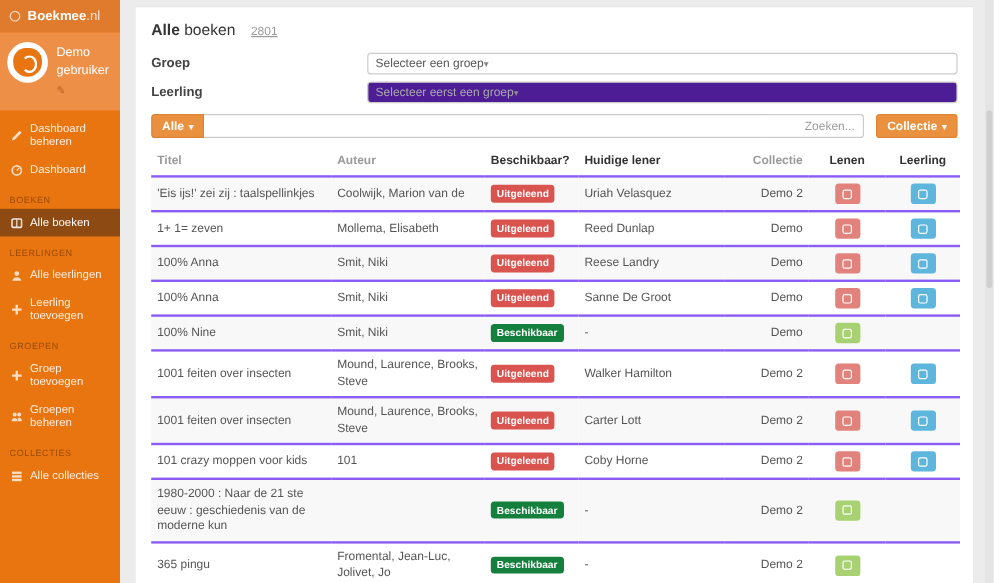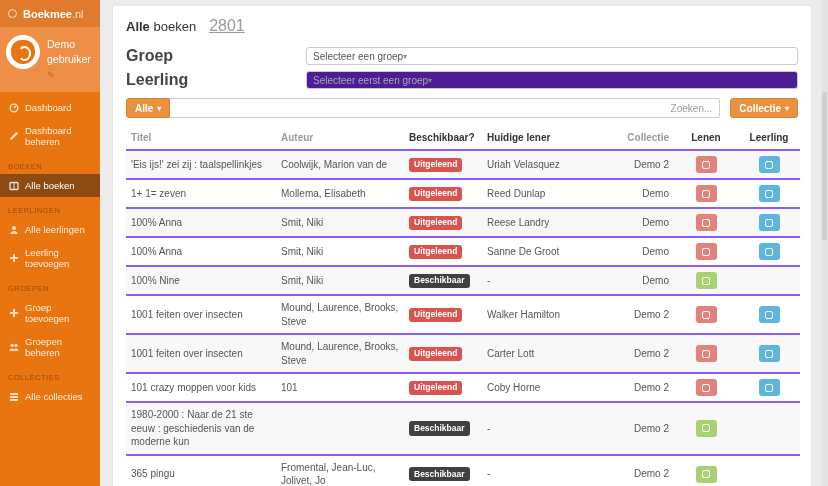--- a/index.html
+++ b/index.html
@@ -23,24 +23,24 @@
   .nav-item.active { background:#8d4a13; color:#fff; }
   .nav-ico { width:11px; display:inline-flex; justify-content:center; opacity:.85; flex:0 0 auto; }
   .nav-ico svg { display:block; }
   .nav-section { color:rgba(110,50,0,.65); font-size:7.5px; letter-spacing:.5px; padding:9px 8px 3px 8px; text-transform:uppercase; }
 
   
   .card { position:absolute; left:112px; top:5px; width:700px; height:500px; background:#fff; border:1px solid #e6e6e6; padding:11px 13px; }
   .page-head { display:flex; align-items:baseline; gap:13px; margin-bottom:12px; }
   .page-title { font-size:13px; color:#333; }
   .page-title b { font-weight:bold; }
-  .page-count { font-size:16px; color:#9a9a9a;text-decoration:underline; }
+  .page-count { font-size:10px; color:#9a9a9a;text-decoration:underline; }
 
   .form-row { display:flex; align-items:center; margin-bottom:6px; }
-  .form-label { width:180px; font-size:16px; font-weight:bold; color:#444; }
+  .form-label { width:180px; font-size:11px; font-weight:bold; color:#444; }
   .select { flex:1; height:18px; border:1px solid #ccc; border-radius:3px; background:#fff; font-size:10px; color:#555; display:flex; align-items:center; justify-content:flex-start; padding:0 6px; cursor:pointer; }
   .select .caret { color:#888; font-size:8px; }
   .select.disabled { background:#4c1d95; color:#aaa; cursor:default; }
 
   .search-row { display:flex; align-items:stretch; margin-top:9px; }
   .btn-orange { background:#e9913e; border:1px solid #dd8434; color:#fff; font-size:10px; font-weight:bold; border-radius:3px; padding:0 8px; height:20px; display:inline-flex; align-items:center; gap:4px; cursor:pointer; }
   .btn-orange .caret { font-size:8px; opacity:.9; }
   .scope-btn { border-radius:3px 0 0 3px; }
   .search-input { flex:1; height:20px; border:1px solid #ccc; border-left:none; border-radius:0 3px 3px 0; font-size:10px; padding:0 7px; color:#555; outline:none; font-family:"Liberation Sans", sans-serif;text-align:right; }
   .search-input::placeholder { color:#9b9b9b; }
@@ -50,21 +50,21 @@
   table { width:100%; border-collapse:collapse; table-layout:fixed; margin-top:10px; }
   th { font-size:10px; text-align:left; color:#333; font-weight:bold; padding:4px 5px 6px 5px; }
   th.sortable { color:#9a9a9a; cursor:pointer; }
   th.al-right, td.al-right { text-align:right; }
   th.al-center, td.al-center { text-align:center; }
   td { font-size:10px; color:#555; padding:5px; line-height:1.35; vertical-align:middle; word-wrap:break-word; }
   tbody tr { border-top:2px solid #8b5cf6; }
   tbody tr:nth-child(odd) { background:#f8f8f8; }
   .badge { display:inline-block; font-size:8.5px; font-weight:bold; color:#fff; border-radius:3px; padding:1.5px 5px; white-space:nowrap; }
   .badge.red { background:#d9534f; }
-  .badge.green { background:#404040; }
+  .badge.green { background:#15803d; }
   .act-btn { display:inline-flex; align-items:center; justify-content:center; width:21px; height:17px; border-radius:3px; border:none; cursor:pointer; }
   .act-btn.red { background:#e2827c; }
   .act-btn.green { background:#a8d272; }
   .act-btn.blue { background:#5eb6dc; }
   .act-glyph { width:8px; height:8px; border:1.4px solid #fff; border-radius:2px; }
 
   
   .scroll-track { position:absolute; right:0; top:0; width:7px; height:486px; background:#e4e4e4; }
   .scroll-thumb { position:absolute; right:1px; top:92px; width:5px; height:148px; background:#cfcfcf; border-radius:3px; }
 </style>
@@ -82,33 +82,33 @@
       </span>
     <span class="profile-name">
       <span>Demo gebruiker</span>
       <span class="profile-edit">✎</span>
     </span>
   </div>
   <div class="nav">
       <div class="nav-item">
         <span class="nav-ico">
           <svg width="10" height="10" viewBox="0 0 10 10">
+            <path d="M1 9l2.2-.6L9 2.6 7.4 1 1.6 6.8z" fill="currentColor"></path>
+          </svg>
+        </span>
+        <span>Dashboard beheren</span>
+      </div>
+      <div class="nav-item">
+        <span class="nav-ico">
+          <svg width="10" height="10" viewBox="0 0 10 10">
             <circle cx="5" cy="5" r="3.8" fill="none" stroke="currentColor" stroke-width="1.4"></circle>
             <path d="M5 5L7 3" stroke="currentColor" stroke-width="1.2"></path>
           </svg>
         </span>
         <span>Dashboard</span>
-      </div>
-      <div class="nav-item">
-        <span class="nav-ico">
-          <svg width="10" height="10" viewBox="0 0 10 10">
-            <path d="M1 9l2.2-.6L9 2.6 7.4 1 1.6 6.8z" fill="currentColor"></path>
-          </svg>
-        </span>
-        <span>Dashboard beheren</span>
       </div>
       <div class="nav-section">BOEKEN</div>
       <div class="nav-item active">
         <span class="nav-ico">
           <svg width="10" height="10" viewBox="0 0 10 10">
             <rect x="1" y="1.5" width="8" height="7" rx="1" fill="none" stroke="currentColor" stroke-width="1.3"></rect>
             <path d="M5 1.5v7" stroke="currentColor" stroke-width="1"></path>
           </svg>
         </span>
         <span>Alle boeken</span>

